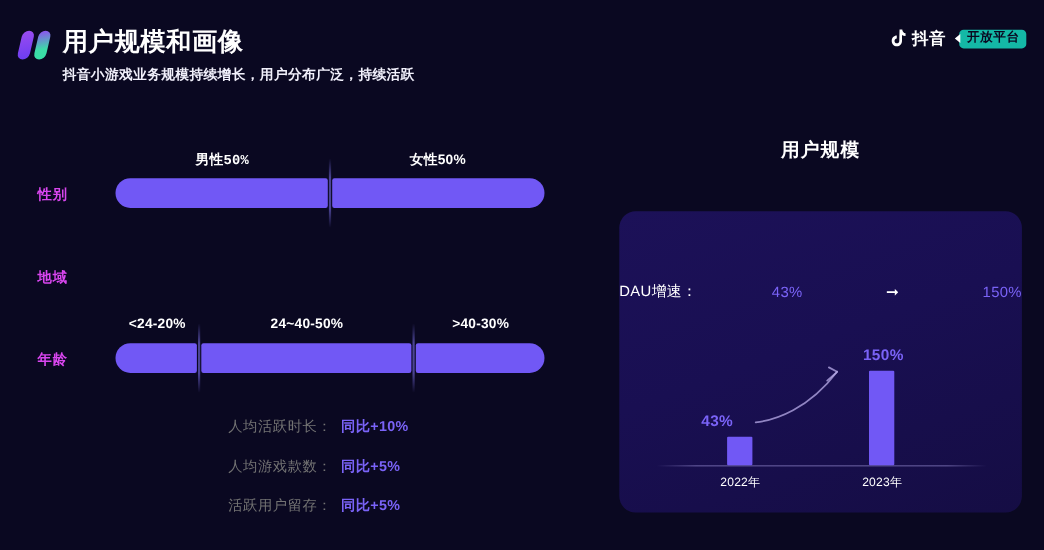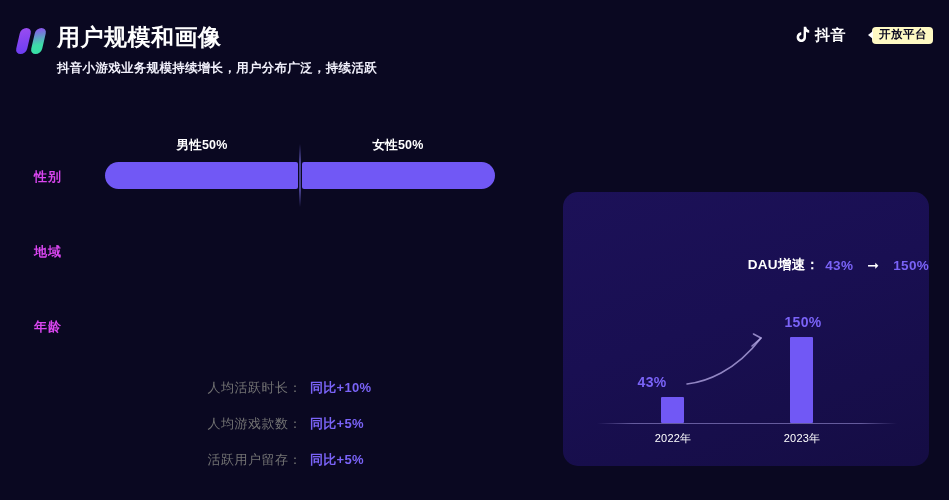--- a/index.html
+++ b/index.html
@@ -75,24 +75,24 @@
     font-size: 15px;
     font-weight: bold;
     color: #ffffff;
     letter-spacing: 0.5px;
   }
   #platform-logo .logo-badge {
     position: relative;
     font-size: 11.5px;
     font-weight: bold;
     color: #0a0821;
-    background: #fef9c3;
+    background: #14b8a6;
     border-radius: 4px;
     padding: 2.5px 6px 3px 7px;
-    margin-left: 21px;
+    margin-left: 7px;
     line-height: 1;
     letter-spacing: 0.5px;
     text-align: center;
   }
   #platform-logo .logo-badge::before {
     content: "";
     position: absolute;
     left: -4px; top: 50%;
     transform: translateY(-50%);
     border-top: 4px solid transparent;
@@ -232,24 +232,24 @@
     font-weight: bold;
     color: #ffffff;
     letter-spacing: 0.3px;
   }
   #dau-row {
     position: absolute;
     left: 0; top: 64px;
     width: 366px;
     display: flex;
     align-items: center;
-    justify-content: flex-end;
+    justify-content: space-between;
     gap: 0;
     font-size: 13.5px;
-    font-weight: bold;
+    font-weight: normal;
     letter-spacing: 0.3px;
   }
   #dau-row .dau-label { color: #ffffff; }
   #dau-row .dau-from  { color: #7a63f7; margin-left: 6px; }
   #dau-row .dau-arrow {
     color: #ffffff;
     margin: 0 14px;
     font-size: 14px;
     line-height: 1;
   }
@@ -333,50 +333,61 @@
   </div>
 
   <div id="demographics">
 
     <div class="demo-row r0">
       <div class="demo-label">性别</div>
       <div class="demo-track">
         <div class="seg first" style="left:0; width:193px;"></div>
         <div class="seg last" style="left:197px; width:193px;"></div>
         <div class="seg-divider" style="left:194px;"></div>
-        <div class="seg-caption" style="left:97px;">男性50%</div>
+        <div class="seg-caption" style="left:97px;font-family:Liberation Mono, monospace;">男性50%</div>
         <div class="seg-caption" style="left:293px;">女性50%</div>
       </div>
     </div>
 
     <div class="demo-row r1">
       <div class="demo-label">地域</div>
     </div>
 
     <div class="demo-row r2">
       <div class="demo-label">年龄</div>
+      <div class="demo-track">
+        <div class="seg first" style="left:0; width:74px;"></div>
+        <div class="seg middle" style="left:78px; width:191px;"></div>
+        <div class="seg last" style="left:273px; width:117px;"></div>
+        <div class="seg-divider" style="left:75px;"></div>
+        <div class="seg-divider" style="left:270px;"></div>
+        <div class="seg-caption" style="left:38px;">&lt;24-20%</div>
+        <div class="seg-caption" style="left:174px;">24~40-50%</div>
+        <div class="seg-caption" style="left:332px;">&gt;40-30%</div>
+      </div>
     </div>
   </div>
 
   <div id="metrics">
     <div class="metric-row m0">
       <span class="metric-name">人均活跃时长：</span>
       <span class="metric-value">同比+10%</span>
     </div>
     <div class="metric-row m1">
       <span class="metric-name">人均游戏款数：</span>
       <span class="metric-value">同比+5%</span>
     </div>
     <div class="metric-row m2">
       <span class="metric-name">活跃用户留存：</span>
       <span class="metric-value">同比+5%</span>
     </div>
   </div>
 
   <div id="right-panel">
+    <div id="right-title">用户规模</div>
 
     <div id="scale-card">
 
       <div id="dau-row">
         <span class="dau-label">DAU增速：</span>
         <span class="dau-from">43%</span>
         <span class="dau-arrow">➞</span>
         <span class="dau-to">150%</span>
       </div>
 

